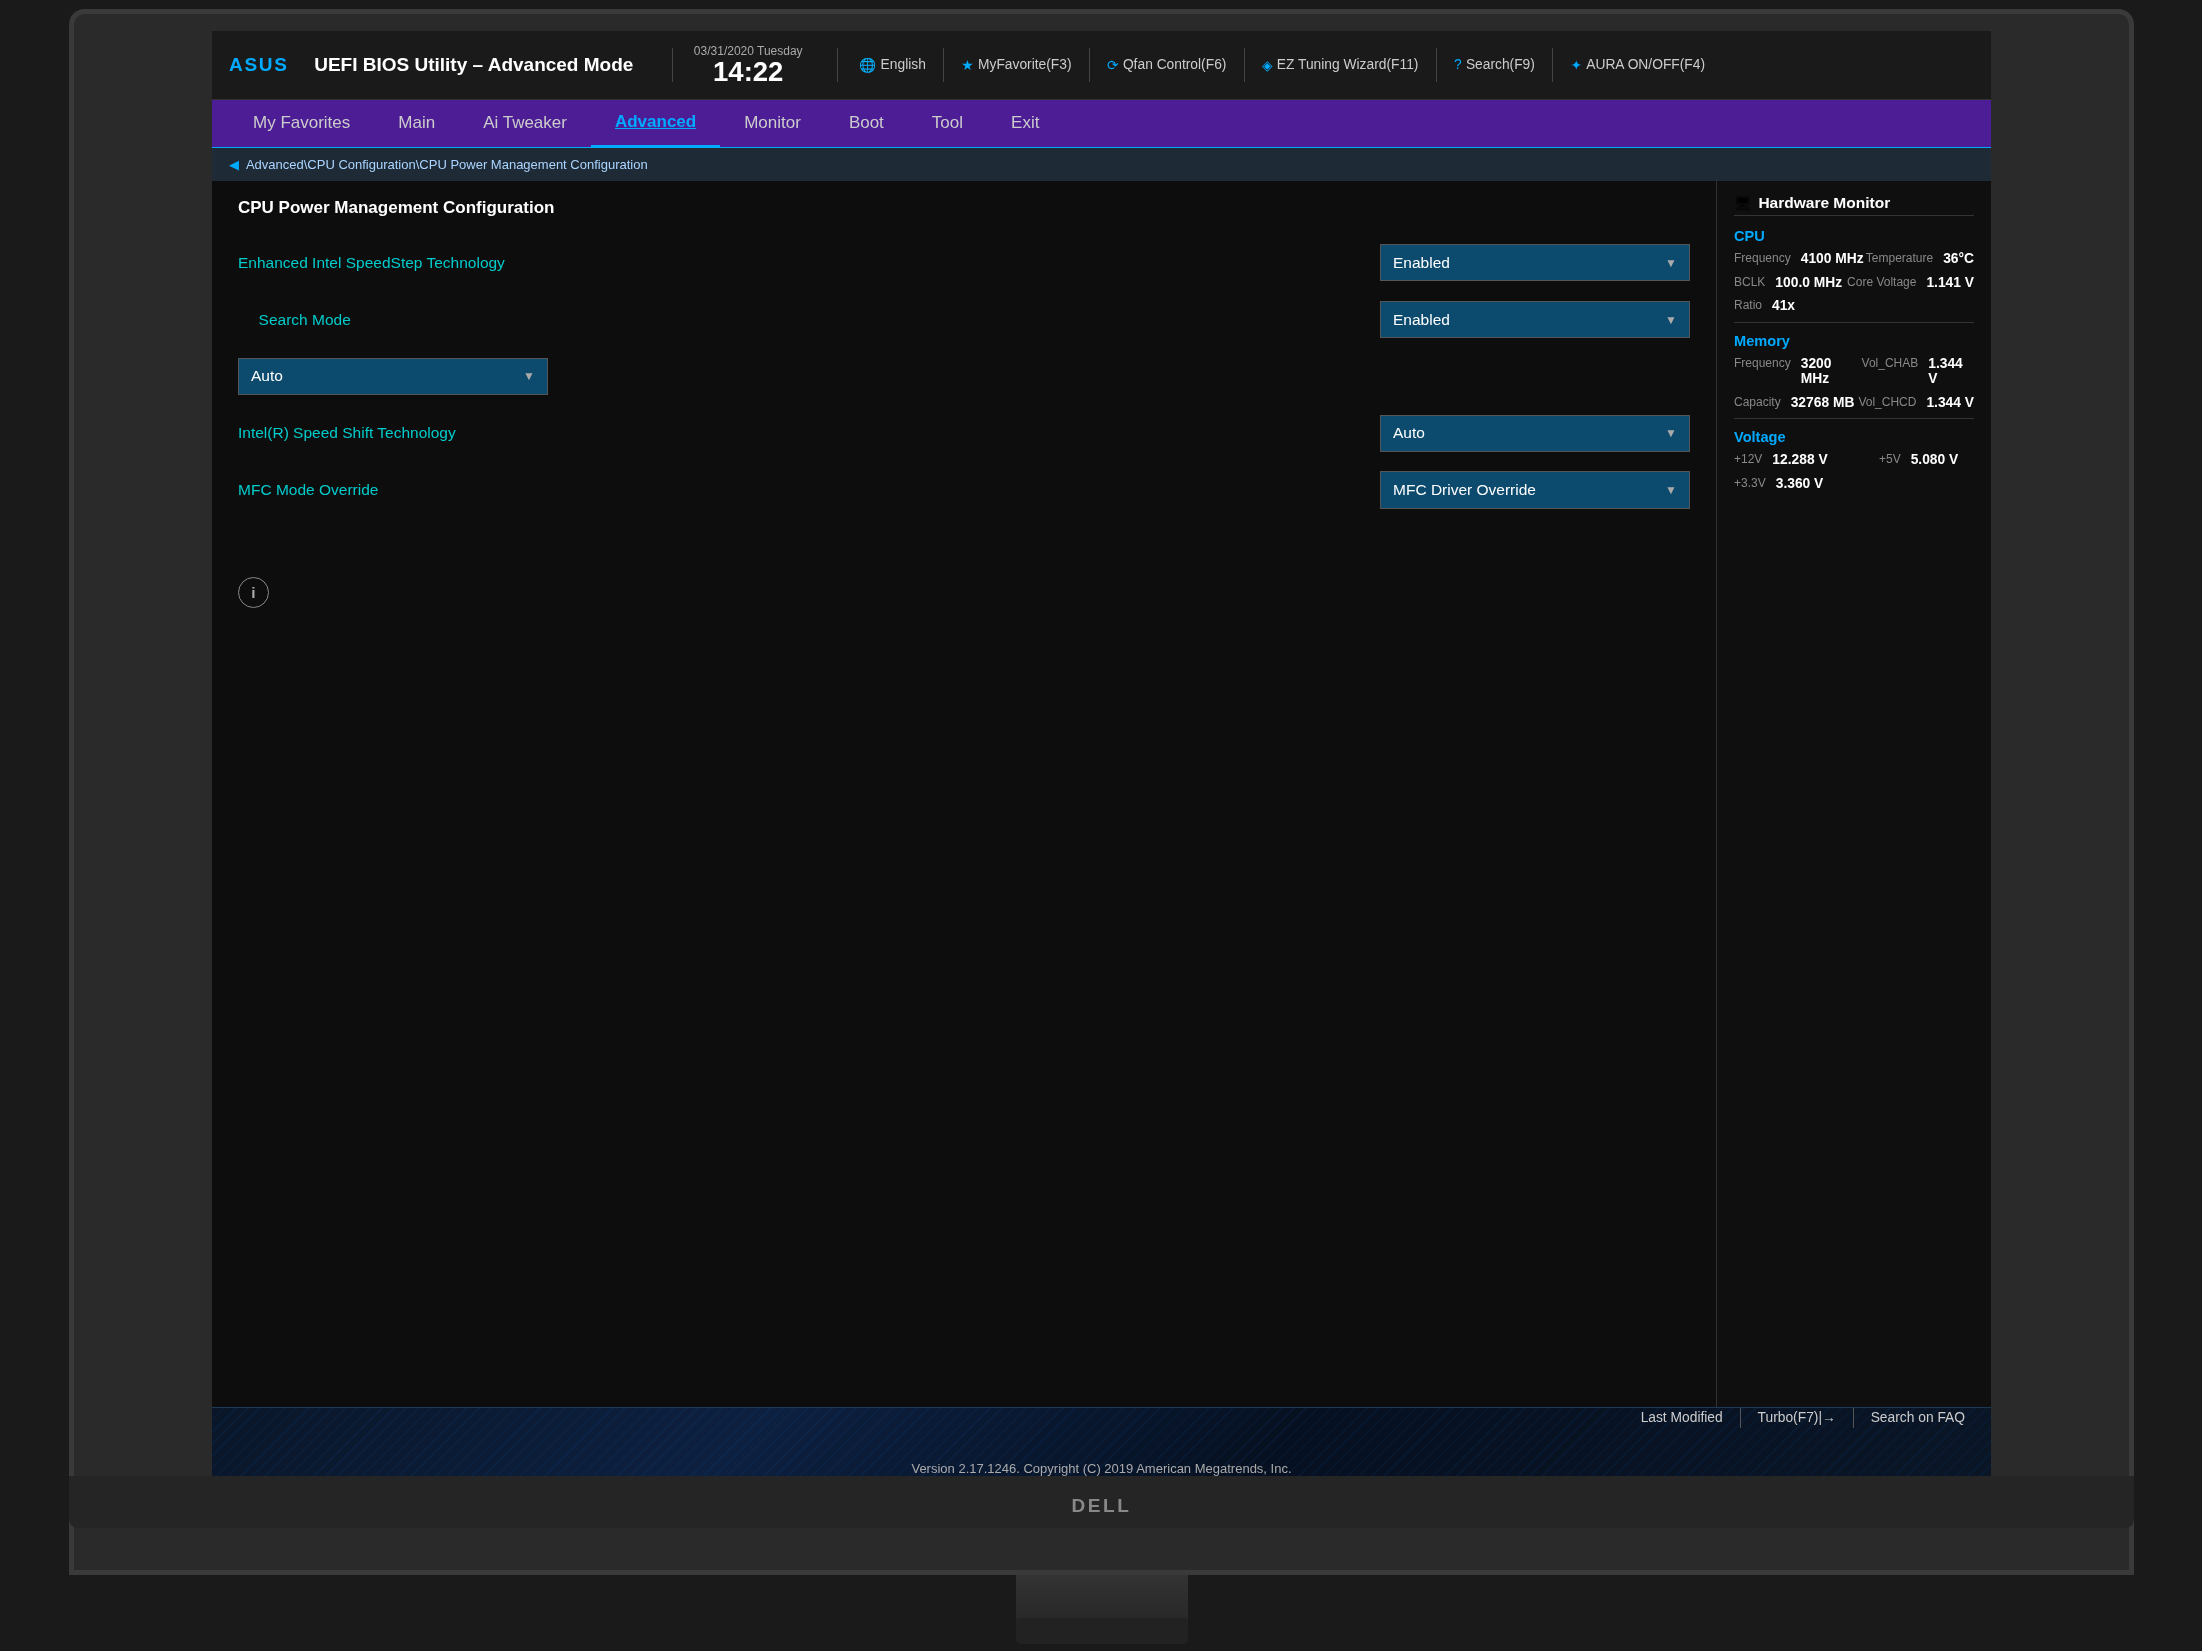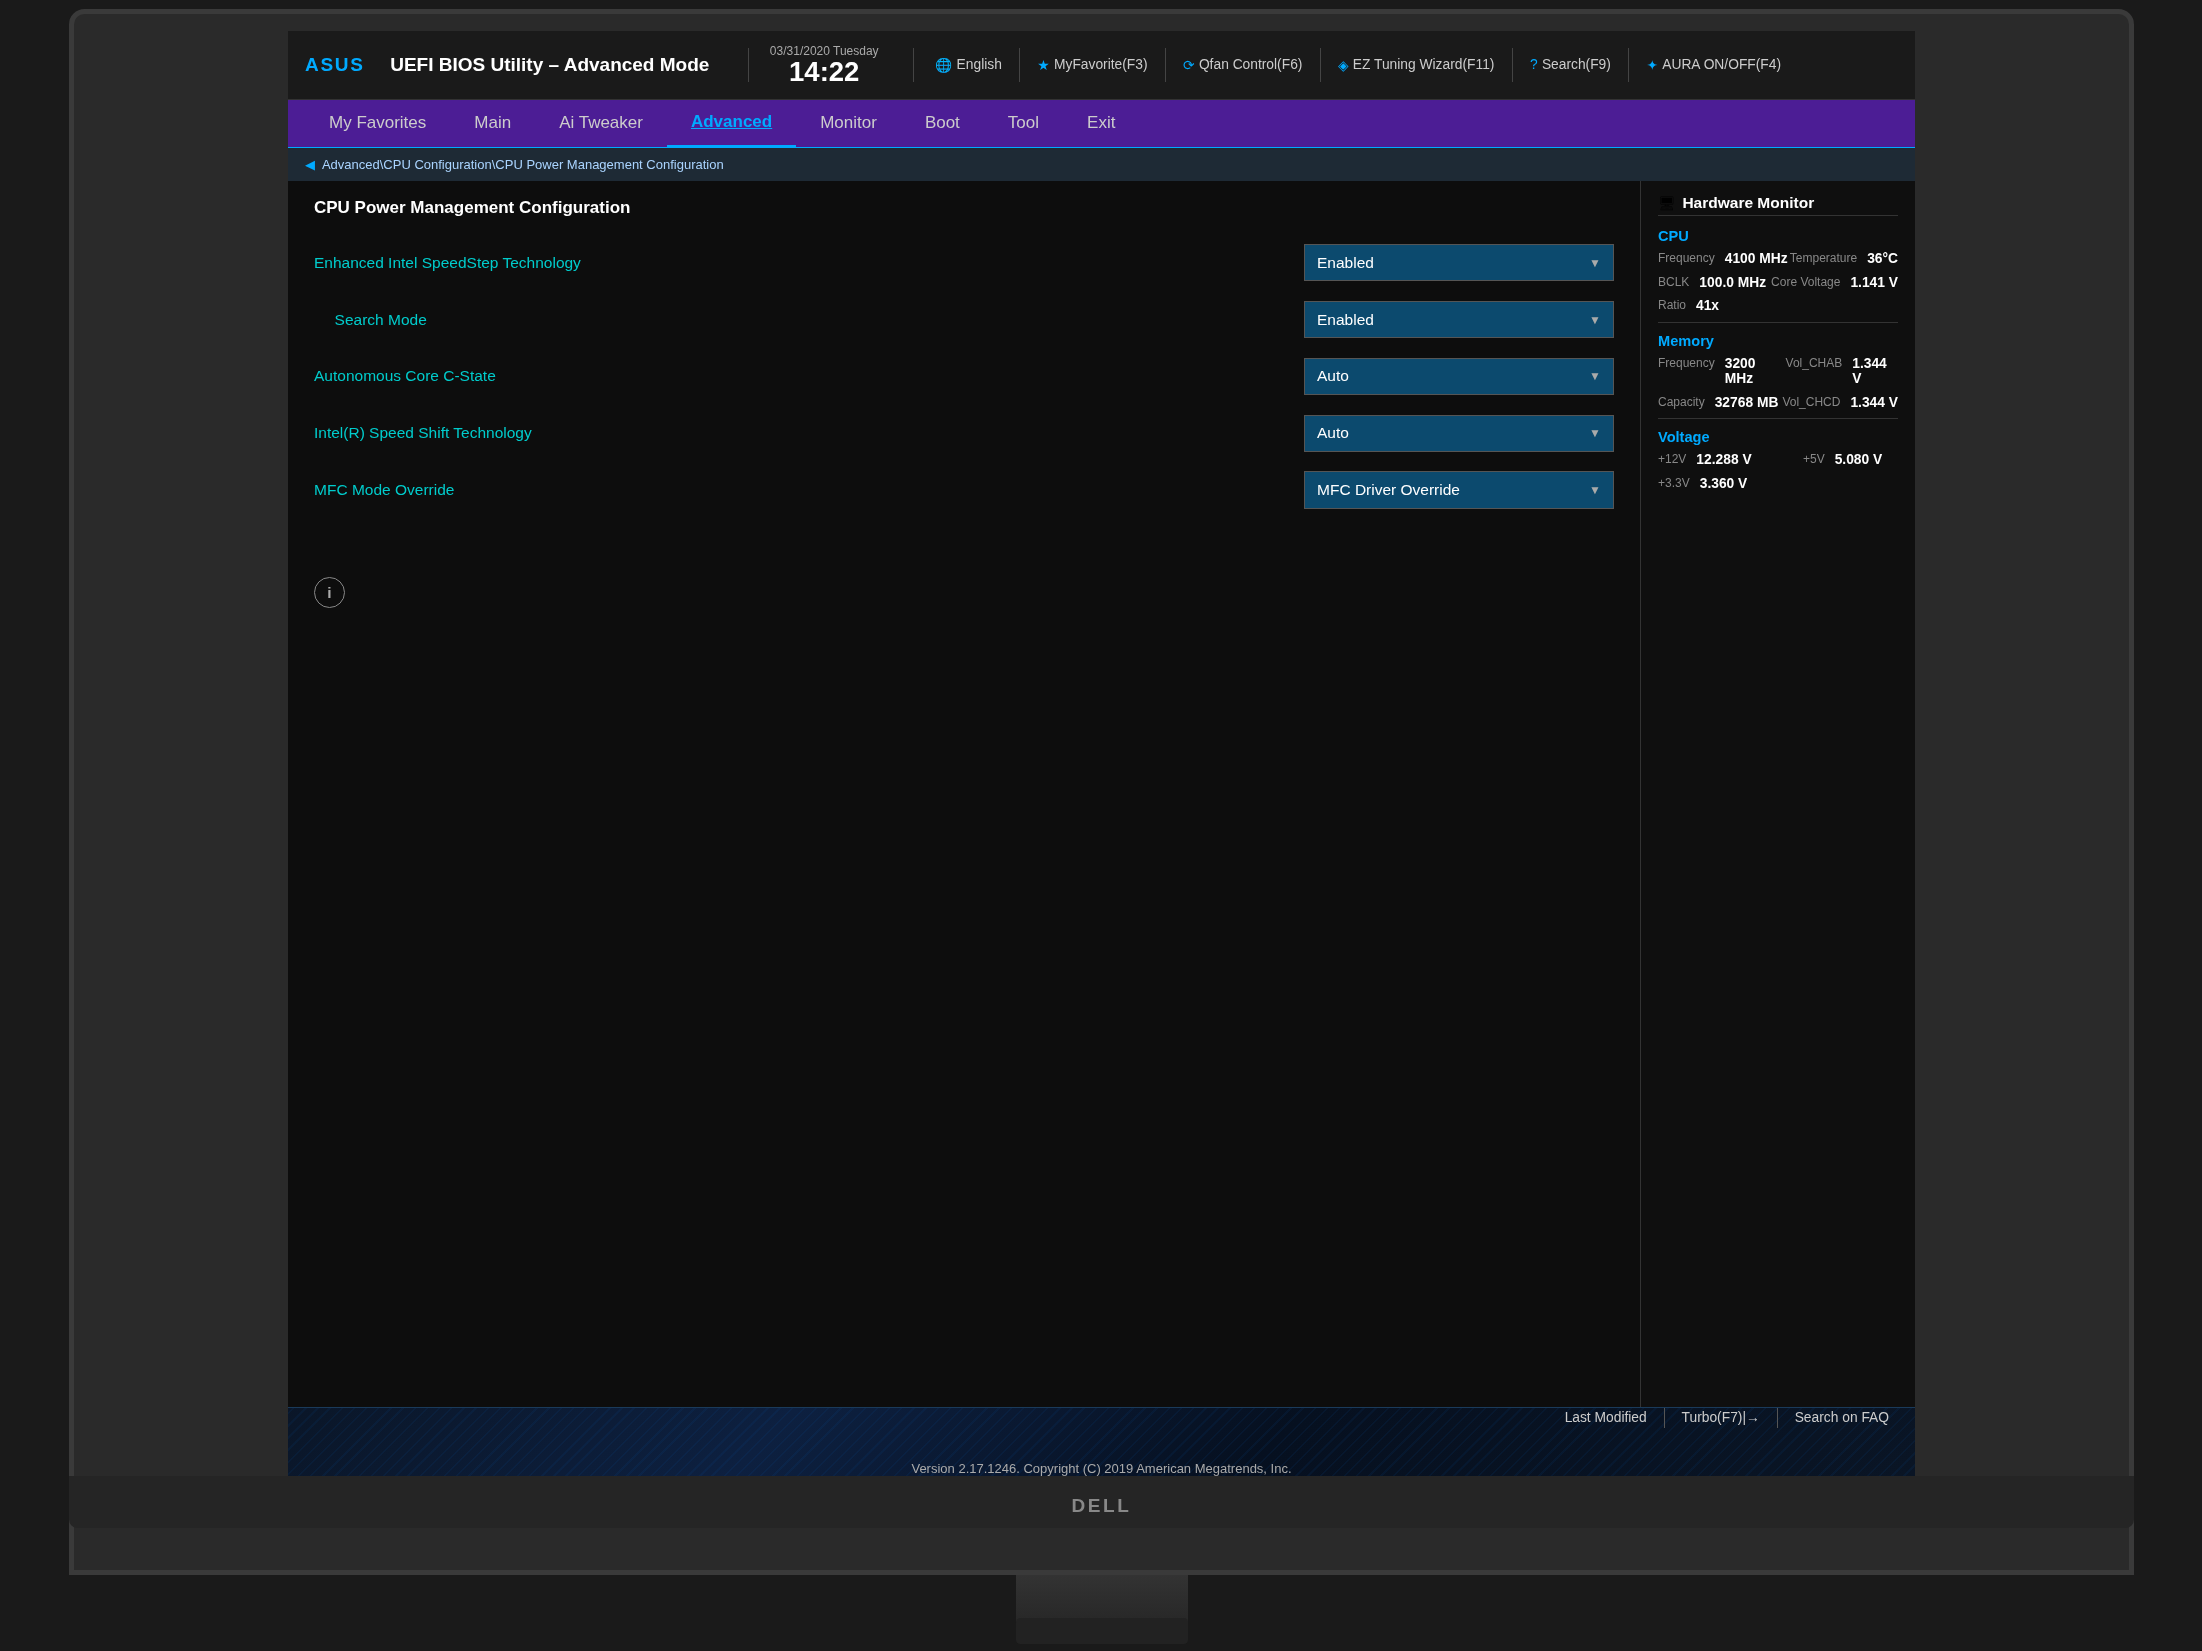--- a/index.html
+++ b/index.html
@@ -22,21 +22,21 @@
       background: #2a2a2a;
       border-radius: 15.5px 15.5px 0 0;
       display: flex;
       flex-direction: column;
       align-items: center;
       border: 5.2px solid #3a3a3a;
     }
 
     
     .screen {
-      width: 1627px;
+      width: 1779px;
       height: 1445px;
       background: #111;
       margin-top: 17px;
       position: relative;
       overflow: hidden;
     }
 
     
     .bios {
       width: 100%;
@@ -482,21 +482,20 @@
 
           <div class="setting-row">
             <span class="setting-label indented">Search Mode</span>
             <div class="setting-dropdown">
               <span>Enabled</span>
               <span class="dropdown-arrow">▼</span>
             </div>
           </div>
 
           <div class="setting-row">
-            <span class="setting-label">Autonomous Core C-State</span>
             <div class="setting-dropdown">
               <span>Auto</span>
               <span class="dropdown-arrow">▼</span>
             </div>
           </div>
 
           <div class="setting-row">
             <span class="setting-label">Intel(R) Speed Shift Technology</span>
             <div class="setting-dropdown">
               <span>Auto</span>

